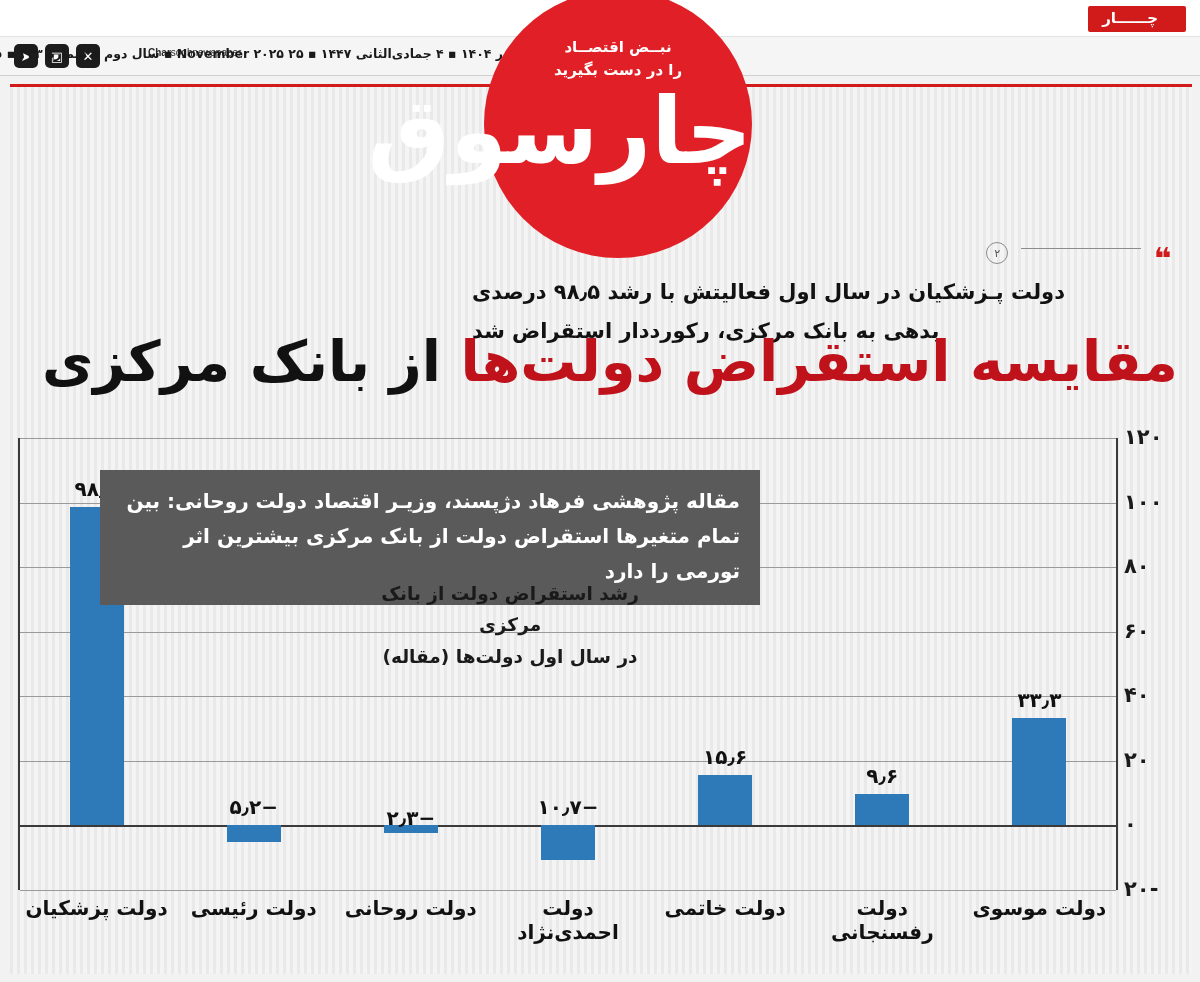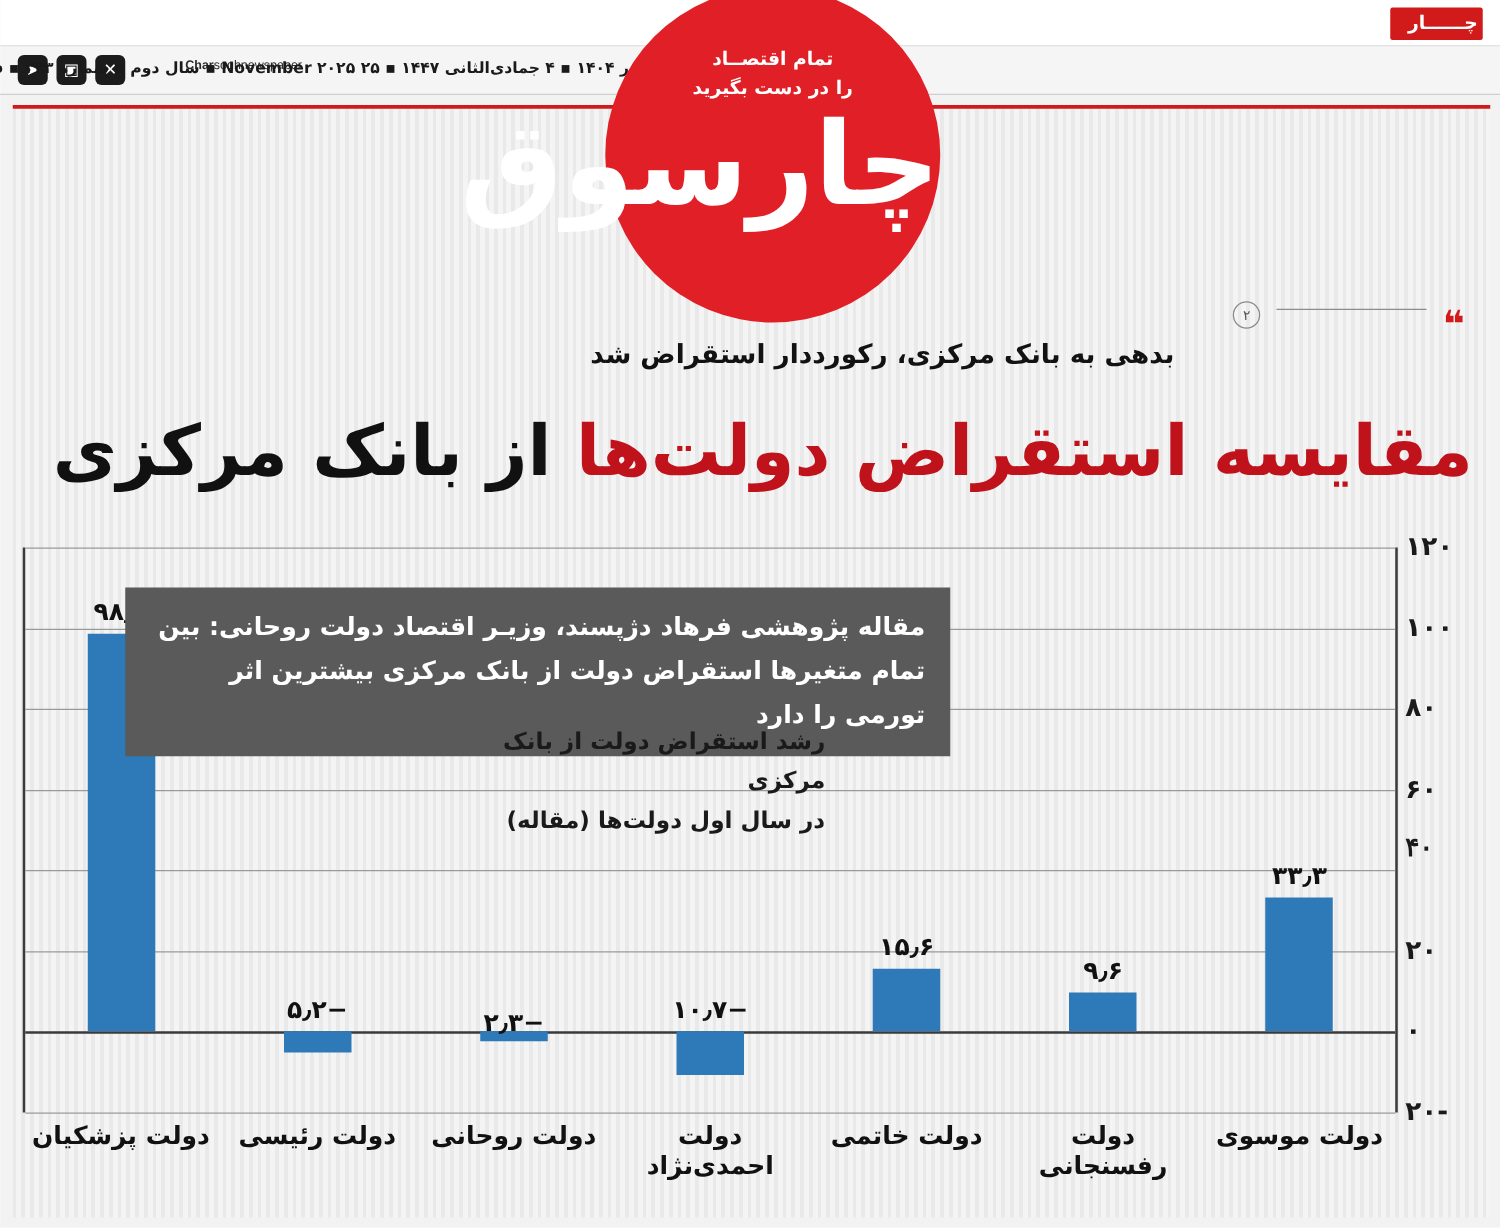--- a/index.html
+++ b/index.html
@@ -27,21 +27,21 @@
     background: #f5f5f5;
     border-top: 1px solid #e2e2e2;
     border-bottom: 1px solid #d0d0d0;
     display: flex; align-items: center;
     direction: rtl;
   }
   .masthead-tag {
     position: absolute; top: 6px; right: 14px;
     background: #d11b1b; color: #fff;
     font-size: 15px; font-weight: bold;
-    padding: 3px 4px 5px 14px;
+    padding: 3px 28px 5px 14px;
     letter-spacing: 3px;
     border-radius: 2px;
   }
   .tagline-sar {
     position: absolute; top: 42px; right: 18px;
     color: #6d6d6d; font-size: 13px; letter-spacing: 6px;
   }
   .social {
     position: absolute; top: 44px; left: 14px;
     display: flex; gap: 7px; align-items: center;
@@ -171,21 +171,21 @@
   .callout {
     position: absolute; top: 470px; right: 440px;
     width: 660px; background: #5a5a5a; color: #fff;
     padding: 14px 20px 16px 20px;
     direction: rtl; text-align: right;
     font-size: 20px; font-weight: bold; line-height: 1.75;
   }
   
   .chart-note {
     position: absolute; top: 578px; right: 540px; width: 300px;
-    direction: rtl; 
+    direction: rtl; text-align: center;
     font-size: 18.5px; font-weight: bold; color: #1a1a1a; line-height: 1.7;
   }
 </style>
 </head>
 <body>
 
 <div class="page">
 
   <div class="topbar">
     <div class="masthead-tag">چــــــار</div>
@@ -203,32 +203,33 @@
       <b>Char</b><span>soghnewspaper</span>
     </div>
 
     <div class="issueline">سه‌شنبه ۴ آذر ۱۴۰۴ ▪ ۴ جمادی‌الثانی ۱۴۴۷ ▪ ۲۵ November ۲۰۲۵ ▪ سال دوم ▪ شماره ۳۳۳ ▪ قیمت: ۱۰ هزار تومان</div>
   </div>
 
   <div class="sheet"></div>
 
   <div class="logo-circle">
     <div class="logo-sub">
-      <div>تمام اقتصــاد</div>
+      <div>نبــض اقتصــاد</div>
       <div>را در دست بگیرید</div>
     </div>
     <div class="logo-word">چارسوق</div>
   </div>
 
   <div class="kicker-wrap">
     <div style="text-align:right;">
       <span class="quote-mark">❞</span>
       <span class="kicker-rule"></span>
       <span class="pagenum">۲</span>
     </div>
+    <div class="kicker-text">دولت پـزشکیان در سال اول فعالیتش با رشد ۹۸٫۵ درصدی</div>
     <div class="kicker-text" style="margin-top:2px;">بدهی به بانک مرکزی، رکورددار استقراض شد</div>
   </div>
 
   <div class="headline">
     <span class="hl-red">مقایسه استقراض دولت‌ها</span>
     <span>از بانک مرکزی</span>
   </div>
 
   <div class="chart">
     <div class="plot" id="plot">
@@ -238,21 +239,21 @@
         <div class="gridline" style="top: 258.286px;"></div>
         <div class="gridline" style="top: 193.714px;"></div>
         <div class="gridline" style="top: 129.143px;"></div>
         <div class="gridline" style="top: 64.5714px;"></div>
         <div class="gridline" style="top: 0px;"></div>
       </div>
     <div id="yticks">
         <div class="ytick" style="top: 452px;">-۲۰</div>
         <div class="ytick" style="top: 387.429px;">۰</div>
         <div class="ytick" style="top: 322.857px;">۲۰</div>
-        <div class="ytick" style="top: 241px; font-family: Liberation Serif, serif;">۴۰</div>
+        <div class="ytick" style="top: 258px;">۴۰</div>
         <div class="ytick" style="top: 193.714px;">۶۰</div>
         <div class="ytick" style="top: 129.143px;">۸۰</div>
         <div class="ytick" style="top: 64.5714px;">۱۰۰</div>
         <div class="ytick" style="top: 0px;">۱۲۰</div>
       </div>
     <div id="bars">
         <div class="bar" style="height: 107.511px; top: 279.917px; left: 994.429px; background: rgb(46, 121, 184);"></div>
         <div class="barlabel" style="left: 961.429px; top: 249.917px;">۳۳٫۳</div>
         <div class="bar" style="height: 30.9943px; top: 356.434px; left: 837.286px; background: rgb(46, 121, 184);"></div>
         <div class="barlabel" style="left: 804.286px; top: 326.434px;">۹٫۶</div>

